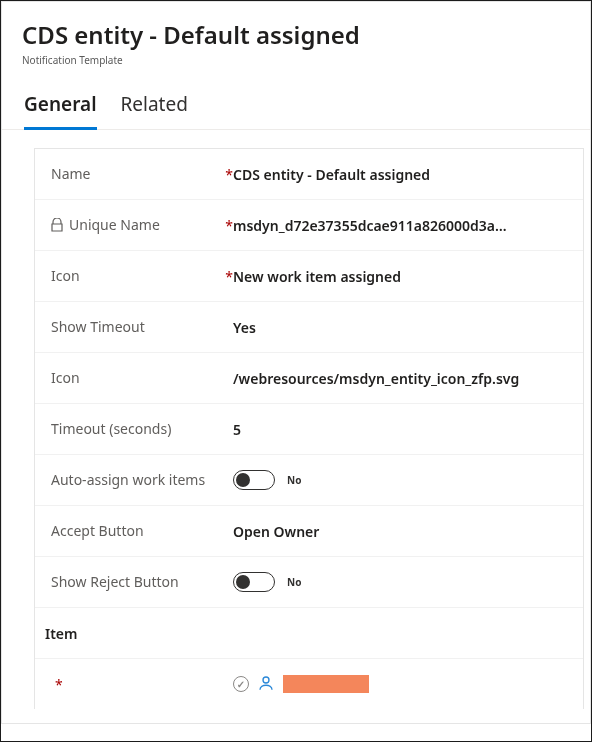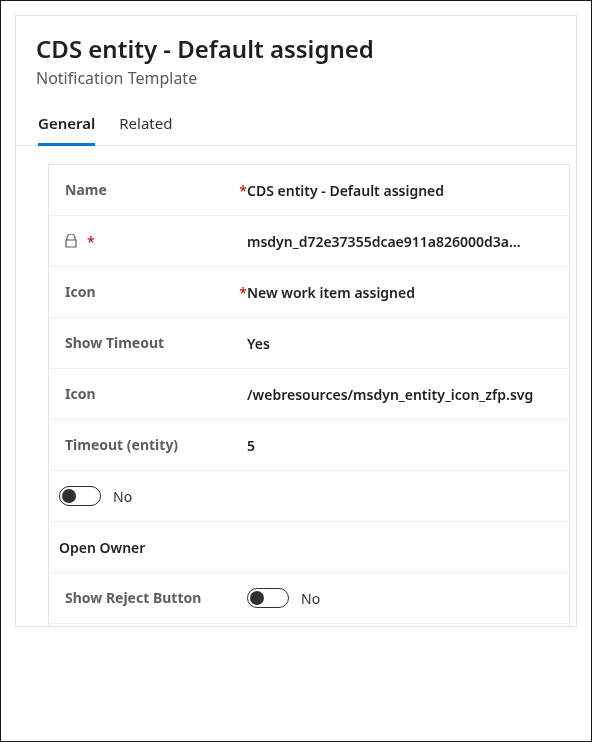--- a/index.html
+++ b/index.html
@@ -2,51 +2,51 @@
 <html><head>
 <meta charset="utf-8">
 <style>
   * { box-sizing: border-box; margin: 0; padding: 0; }
   html, body {
     width: 592px; height: 742px;
     font-family: "Segoe UI", -apple-system, system-ui, sans-serif;
     background: #fff; color: #323130;
   }
   .frame { border: 1px solid #1b1b1b; width: 592px; height: 742px; overflow: hidden; }
-  .inner { border: 1px solid #e5e5e5; margin: 14px; height: 612px; overflow: hidden; }
+  .inner { border: 1px solid #e5e5e5; margin: 0; height: 723px; overflow: hidden; }
 
   .header { padding: 16px 20px 0 20px; }
   .title  { font-size: 24px; font-weight: 600; color: #201f1e; }
-  .subtitle { font-size: 16px; color: #5a5a5a; margin-top: 2px; }
+  .subtitle { font-size: 10px; color: #5a5a5a; margin-top: 2px; }
 
   .tabs { display: flex; gap: 24px; padding: 18px 22px 0 22px; border-bottom: 1px solid #edebe9; }
-  .tab  { font-size: 15px; padding: 6px 0 10px 0; cursor: pointer; color: #323130; }
+  .tab  { font-size: 19px; padding: 6px 0 10px 0; cursor: pointer; color: #323130; }
   .tab.active { font-weight: 600; color: #201f1e; border-bottom: 3px solid #0078d4; margin-bottom: -1px; }
 
   .form-wrap { padding: 18px 6px 0 32px; }
   .form-card { border: 1px solid #e5e5e5; border-bottom: none; }
 
   .row { display: flex; align-items: flex-start; padding: 14px 16px 14px 10px; border-bottom: 1px solid #f1f1f1; }
   .row:last-child { border-bottom: none; }
   .labelcell { flex: 0 0 188px; display: flex; align-items: flex-start; gap: 6px; padding-left: 6px; padding-top: 2px; font-size: 14px; color: #605e5c; }
   .labelcell .lock { color: #8a8886; font-size: 13px; line-height: 14px; position: relative; top: 2px; }
-  .labelcell .text { flex: 1; line-height: 1.25; font-weight: bold; }
+  .labelcell .text { flex: 1; line-height: 1.25; }
   .labelcell .req  { color: #a80000; font-size: 14px; padding-left: 4px; align-self: flex-start; }
   .valuecell { flex: 1; font-size: 14px; color: #201f1e; font-weight: 600; display: flex; align-items: center; gap: 10px; min-height: 22px; }
   .valuecell.normal { font-weight: 600; }
   .toggle-wrap { display: flex; align-items: center; gap: 12px; }
   .toggle {
     width: 42px; height: 20px; border: 1px solid #323130; border-radius: 12px;
     background: #fff; position: relative; cursor: pointer;
   }
   .toggle .knob {
     position: absolute; left: 2px; top: 2px;
     width: 14px; height: 14px; border-radius: 50%; background: #323130;
   }
-  .toggle-label { font-size: 14px; font-weight: 400; color: #323130; }
+  .toggle-label { font-size: 10px; font-weight: 700; color: #323130; }
 
   .owner-val { display: flex; align-items: center; gap: 8px; }
   .circ-icon { width: 16px; height: 16px; border: 1px solid #8a8886; border-radius: 50%; display:inline-flex; align-items:center; justify-content:center; font-size:10px; color:#8a8886; }
   .person-icon { color: #2b88d8; font-size: 18px; line-height: 1; }
   .redact { width: 86px; height: 18px; background: #f4865b; }
 </style>
 </head>
 <body>
 
 <div class="frame">
@@ -73,20 +73,21 @@
         <div class="valuecell normal">CDS entity - Default assigned</div>
       </div>
 
       <div class="row">
         <div class="labelcell">
           <span class="lock">
             <svg width="12" height="14" viewBox="0 0 12 14">
                   <path fill="none" stroke="#605e5c" stroke-width="1.2" d="M2 6V4a4 4 0 0 1 8 0v2M1 6h10v7H1z"></path>
                 </svg>
           </span>
+          <span class="text">Unique Name</span>
           <span class="req">*</span>
         </div>
         <div class="valuecell normal">msdyn_d72e37355dcae911a826000d3a…</div>
       </div>
 
       <div class="row">
         <div class="labelcell">
           <span class="text">Icon</span>
           <span class="req">*</span>
         </div>
@@ -102,37 +103,43 @@
 
       <div class="row">
         <div class="labelcell">
           <span class="text">Icon</span>
         </div>
         <div class="valuecell normal">/webresources/msdyn_entity_icon_zfp.svg</div>
       </div>
 
       <div class="row">
         <div class="labelcell">
-          <span class="text">Timeout (entity)</span>
+          <span class="text">Timeout (seconds)</span>
         </div>
         <div class="valuecell normal">5</div>
       </div>
 
       <div class="row">
+        <div class="labelcell">
+          <span class="text">Auto-assign work items</span>
+        </div>
         <div class="valuecell">
           <div class="toggle-wrap">
             <div class="toggle">
                   <div class="knob"></div>
                 </div>
             <span class="toggle-label">No</span>
           </div>
         </div>
       </div>
 
       <div class="row">
+        <div class="labelcell">
+          <span class="text">Accept Button</span>
+        </div>
         <div class="valuecell normal">Open Owner</div>
       </div>
 
       <div class="row">
         <div class="labelcell">
           <span class="text">Show Reject Button</span>
         </div>
         <div class="valuecell">
           <div class="toggle-wrap">
             <div class="toggle">

